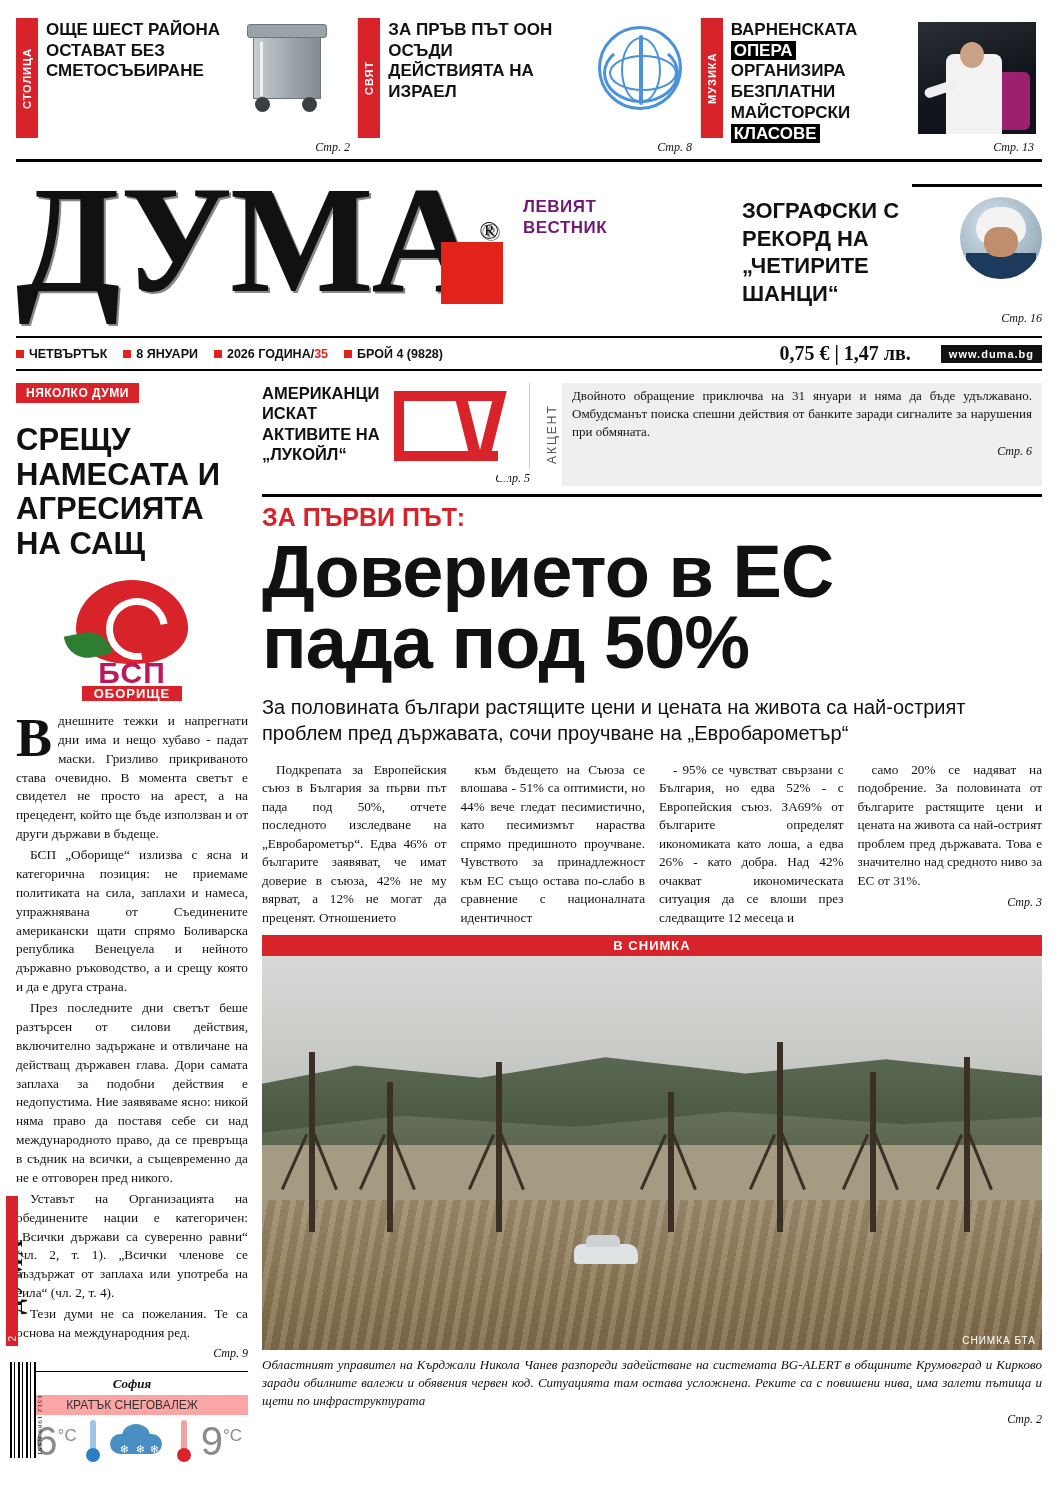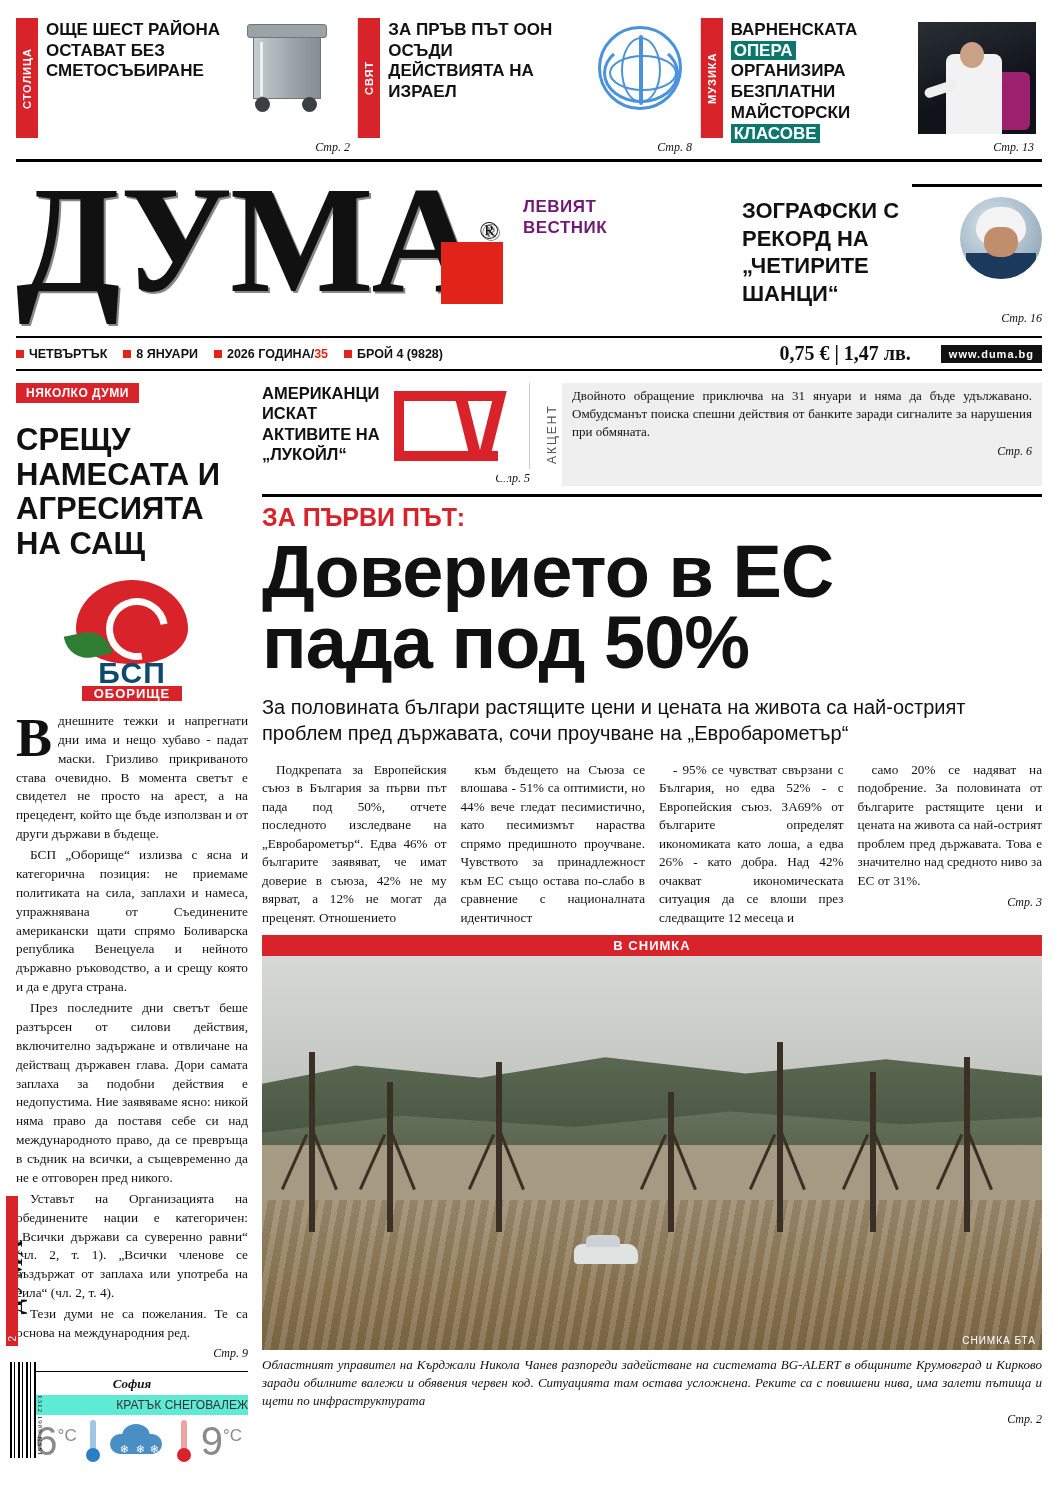--- a/index.html
+++ b/index.html
@@ -26,21 +26,21 @@
     background:#d8232a; color:#fff; font-family:"Liberation Sans",sans-serif;
     font-weight:bold; font-size:11px; letter-spacing:1px;
     display:flex; align-items:center; justify-content:center;
     width:22px; text-align:center; flex:0 0 22px;
   }
   .teaser-text {
     font-family:"Liberation Sans",sans-serif; font-weight:bold;
     font-size:17px; line-height:1.22; padding:2px 6px 0 8px;
     text-transform:uppercase; flex:1;
   }
-  .teaser-text .hl { background:#0f766e; color:#fff; padding:0 3px; }
+  .teaser-text .hl { background:#000000; color:#fff; padding:0 3px; }
   .teaser-img { width:118px; flex:0 0 118px; position:relative; overflow:hidden; }
 
   
   .bin { position:absolute; left:16px; top:6px; width:74px; height:88px; }
   .bin .lid { position:absolute; left:-2px; top:0; width:80px; height:14px; background:#9aa3a8; border:1px solid #6f777c; border-radius:3px; }
   .bin .body { position:absolute; left:4px; top:13px; width:68px; height:62px; background:linear-gradient(90deg,#c7ced2,#9ba3a8 60%,#858d92); border:1px solid #6f777c; }
   .bin .body:before { content:""; position:absolute; left:6px; top:4px; width:3px; height:54px; background:#eef1f2; }
   .bin .wheel { position:absolute; bottom:0; width:15px; height:15px; border-radius:50%; background:#3a3f42; }
   .bin .w1 { left:6px; } .bin .w2 { right:6px; }
 
@@ -128,21 +128,21 @@
     background:#d8232a; border-radius:50% 50% 46% 46%/58% 58% 42% 42%;
   }
   .bsp-logo .rose:after{
     content:""; position:absolute; left:30px; top:18px; width:48px; height:48px;
     border:7px solid #fff; border-radius:50%; border-right-color:transparent;
     transform:rotate(35deg);
   }
   .bsp-logo .leaf { position:absolute; left:-2px; top:56px; width:44px; height:26px; background:#2f7d32; border-radius:0 24px 0 24px; transform:rotate(-12deg); }
   .bsp-logo .bsp-text {
     position:absolute; left:0; right:0; top:80px; text-align:center;
-    font-family:"Liberation Sans",sans-serif; font-weight:bold; font-size:30px; color:#0c4a6e;
+    font-family:"Liberation Sans",sans-serif; font-weight:bold; font-size:30px; color:#be185d;
     letter-spacing:1px;
   }
   .bsp-logo .bsp-sub {
     position:absolute; left:14px; right:14px; top:110px; text-align:center;
     background:#d8232a; color:#fff; font-family:"Liberation Sans",sans-serif;
     font-weight:bold; font-size:13px; letter-spacing:1px;
   }
   .edit-body { font-size:13.3px; line-height:1.42; text-align:justify; margin-top:8px; hyphens:auto; }
   .edit-body p { margin:0 0 2px; text-indent:14px; }
   .edit-body p.first { text-indent:0; }
@@ -161,21 +161,21 @@
   .vert-bar { position:absolute; left:-10px; bottom:118px; width:12px; height:150px; background:#d8232a; }
   .vert-bar span { position:absolute; bottom:4px; left:1px; color:#fff; font-size:10px;
      writing-mode:vertical-rl; transform:rotate(180deg); font-family:"Liberation Sans",sans-serif;}
   .barcode { position:absolute; left:-6px; bottom:6px; width:26px; height:96px;
     background:repeating-linear-gradient(90deg,#000 0 2px,#fff 2px 4px,#000 4px 5px,#fff 5px 8px); }
   .barcode-txt { position:absolute; left:20px; bottom:8px; writing-mode:vertical-rl; font-size:7px; letter-spacing:1px;}
 
   
   .weather { margin-top:10px; border-top:1px solid #000; padding-top:4px; }
   .weather .city { text-align:center; font-family:"Liberation Serif",serif; font-weight:bold; font-style:italic; font-size:13px; }
-  .weather .cond { background:#5eead4; text-align:right; font-family:"Liberation Sans",sans-serif;
+  .weather .cond { background:#fca5a5; text-align:center; font-family:"Liberation Sans",sans-serif;
     font-size:12px; padding:3px 0; margin-top:3px; color:#333; }
   .weather .temps { display:flex; align-items:center; justify-content:space-between; padding:4px 6px 0; }
   .weather .t { font-family:"Liberation Sans",sans-serif; font-size:40px; color:#8b8b8b; font-weight:normal; }
   .weather .t sup { font-size:17px; }
   .cloud { width:58px; height:34px; position:relative; }
   .cloud .c1 { position:absolute; left:0; top:10px; width:52px; height:20px; background:#4a8fc4; border-radius:11px; }
   .cloud .c2 { position:absolute; left:12px; top:0; width:28px; height:24px; background:#4a8fc4; border-radius:50%; }
   .cloud .flake { position:absolute; color:#fff; font-size:11px; bottom:2px; }
   .therm { width:14px; height:42px; position:relative; }
   .therm .tube { position:absolute; left:4px; top:0; width:6px; height:32px; background:#cfd6da; border-radius:3px; }

